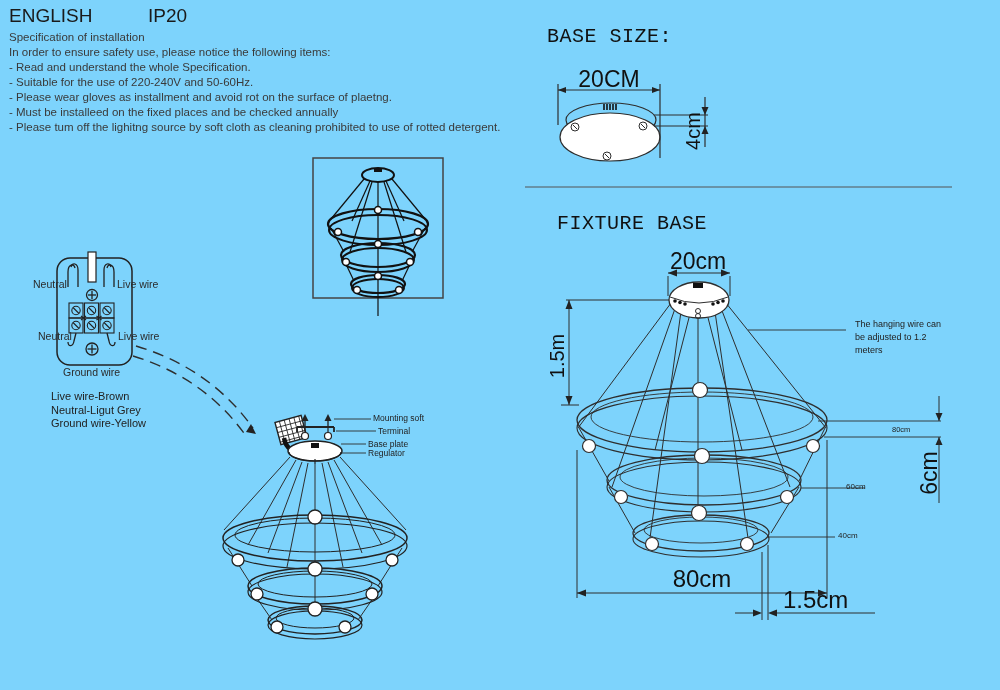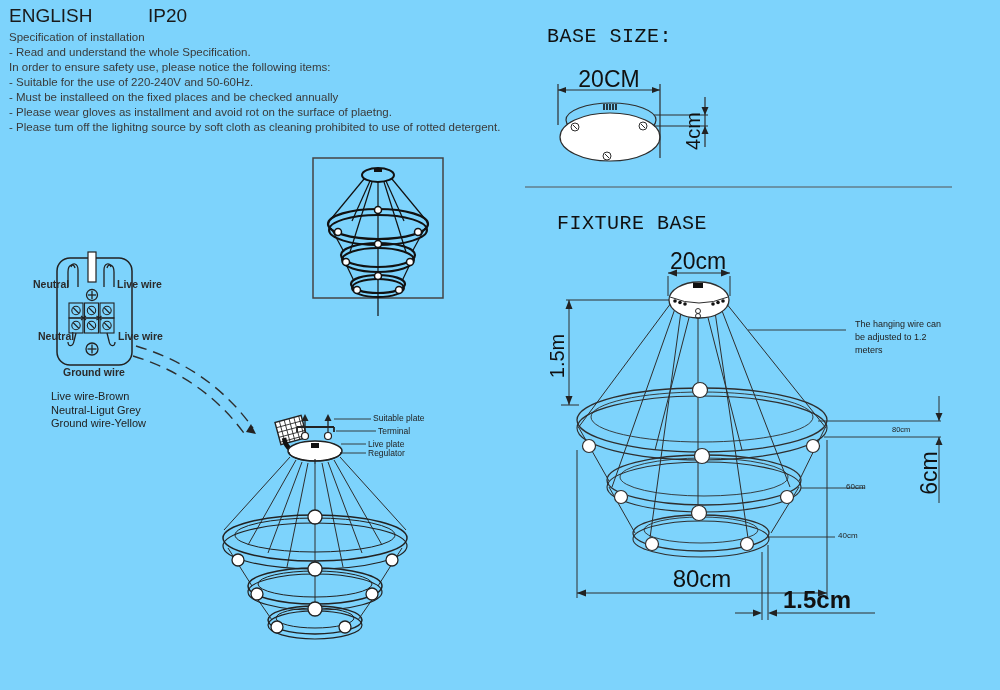--- a/index.html
+++ b/index.html
@@ -7,21 +7,21 @@
         font-family:"Liberation Sans",sans-serif;overflow:hidden;color:#222;}
   svg.art{position:absolute;left:0;top:0;}
   .lbl{position:absolute;white-space:nowrap;color:#222;line-height:1.1;}
   .h1{font-size:19px;color:#1a1a1a;}
   .sect{font-size:20px;color:#111;letter-spacing:0.5px;font-family:Liberation Mono, monospace;}
   .spec{position:absolute;left:9px;top:30px;font-size:11.5px;line-height:15px;color:#3a3a3a;}
   .dimL{font-size:23px;color:#111;}
   .dimM{font-size:20px;color:#111;}
   .dimS{font-size:8px;color:#222;}
   .part{font-size:8.5px;color:#222;}
-  .wire{font-size:10.5px;color:#2b2b2b;font-weight:bold;}
+  .wire{font-size:10.5px;color:#2b2b2b;}
   .rot{transform:rotate(-90deg);text-align:center;}
   .note{position:absolute;left:855px;top:318px;width:88px;font-size:9px;
         line-height:13px;color:#222;white-space:normal;}
   .pcode{font-size:20px;color:#111;}
 </style>
 </head>
 <body>
 
 <div class="page">
 
@@ -316,54 +316,54 @@
     <polygon points="768,613 777,609.5 777,616.5" fill="#222" stroke="none"></polygon>
     <line x1="777" y1="613" x2="875" y2="613"></line>
   </g>
 </svg>
 
 <div class="lbl h1" style="left:9px;top:6px;">ENGLISH</div>
 <div class="lbl h1" style="left:148px;top:6px;">IP20</div>
 
 <div class="spec">
   <div>Specification of installation</div>
+  <div>In order to ensure safety use, please notice the following items:</div>
   <div>- Read and understand the whole Specification.</div>
-  <div>In order to ensure safety use, please notice the following items:</div>
   <div>- Suitable for the use of 220-240V and 50-60Hz.</div>
+  <div>- Please wear gloves as installment and avoid rot on the surface of plaetng.</div>
   <div>- Must be installeed on the fixed places and be checked annually</div>
-  <div>- Please wear gloves as installment and avoid rot on the surface of plaetng.</div>
   <div>- Please tum off the lighitng source by soft cloth as cleaning prohibited to use of rotted detergent.</div>
 </div>
 
 <div class="lbl sect" style="left:547px;top:26px;">BASE SIZE:</div>
 <div class="lbl dimL" style="left:558px;top:67px;width:102px;text-align:center;">20CM</div>
 <div class="lbl dimM rot" style="left:666px;top:121px;width:52px;height:20px;">4cm</div>
 
 <div class="lbl sect" style="left:557px;top:213px;">FIXTURE BASE</div>
 <div class="lbl dimL" style="left:663px;top:249px;width:70px;text-align:center;">20cm</div>
 <div class="lbl dimM rot" style="left:527px;top:345px;width:60px;height:22px;">1.5m</div>
 <div class="lbl dimL rot" style="left:901px;top:461px;width:56px;height:24px;">6cm</div>
 <div class="lbl" style="left:892px;top:426px;font-size:7.5px;">80cm</div>
 <div class="lbl dimS" style="left:846px;top:483px;text-align:center;">60cm</div>
 <div class="lbl dimS" style="left:838px;top:532px;">40cm</div>
 <div class="lbl" style="left:642px;top:566px;width:120px;text-align:center;font-size:24px;color:#111;">80cm</div>
-<div class="lbl" style="left:783px;top:587px;font-size:24px;color:#111;font-weight:bold;">1.5cm</div>
+<div class="lbl" style="left:783px;top:587px;font-size:24px;color:#111;">1.5cm</div>
 <div class="note">The hanging wire can be adjusted to 1.2 meters</div>
 
 <div class="lbl wire" style="left:33px;top:279px;">Neutral</div>
 <div class="lbl wire" style="left:117px;top:279px;">Live wire</div>
 <div class="lbl wire" style="left:38px;top:331px;">Neutral</div>
 <div class="lbl wire" style="left:118px;top:331px;">Live wire</div>
 <div class="lbl wire" style="left:63px;top:367px;">Ground wire</div>
 
 <div class="lbl" style="left:51px;top:390px;font-size:11px;line-height:13.5px;white-space:normal;width:150px;">
   <div>Live wire-Brown</div>
   <div>Neutral-Ligut Grey</div>
   <div>Ground wire-Yellow</div>
 </div>
 
-<div class="lbl part" style="left:373px;top:414px;">Suitable plate</div>
+<div class="lbl part" style="left:373px;top:414px;">Mounting soft</div>
 <div class="lbl part" style="left:378px;top:427px;">Terminal</div>
-<div class="lbl part" style="left:368px;top:440px;">Live plate</div>
+<div class="lbl part" style="left:368px;top:440px;">Base plate</div>
 <div class="lbl part" style="left:368px;top:449px;">Regulator</div>
 
 
 </div>
 
 </body></html>

